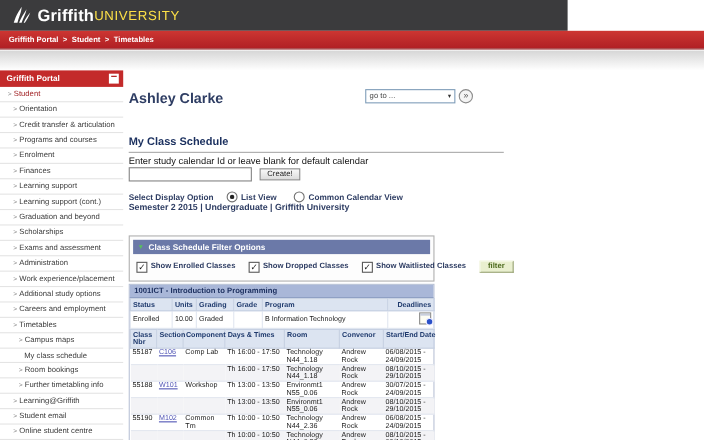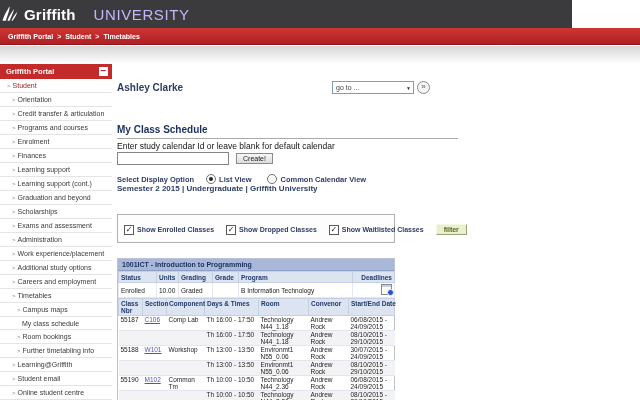--- a/index.html
+++ b/index.html
@@ -1,22 +1,22 @@
 <!DOCTYPE html>
 <html><head>
 <meta charset="utf-8">
 <style>
   html,body{margin:0;padding:0;width:640px;height:400px;overflow:hidden;background:#fff;
     font-family:"Liberation Sans",sans-serif;-webkit-font-smoothing:antialiased;}
   
-  .topbar{position:absolute;top:0;left:0;width:572px;height:28px;background:#3b3b3d;
-    display:flex;align-items:center;box-sizing:border-box;}
+  .topbar{position:absolute;top:0;left:0;width:516px;height:28px;background:#3b3b3d;
+    display:flex;align-items:center;padding-left:10px;box-sizing:border-box;}
   .logo-icon{width:20px;height:18px;margin-right:4px;}
   .brand-bold{color:#fff;font-weight:bold;font-size:15px;letter-spacing:.2px;}
-  .brand-light{color:#c4b5fd;font-weight:normal;font-size:15px;letter-spacing:.6px;margin-left:18px;}
+  .brand-light{color:#fde047;font-weight:normal;font-size:12px;letter-spacing:.6px;}
   .crumbbar{position:absolute;top:28px;left:0;width:640px;height:17px;
     background:linear-gradient(#cd3632,#b01f24);border-bottom:1px solid #8c1518;
     color:#fff;font-size:7px;font-weight:bold;line-height:17px;padding-left:8px;box-sizing:border-box;}
   .crumb-sep{margin:0 4px;font-weight:bold;}
   .gradientstrip{position:absolute;top:46px;left:0;width:640px;height:18px;
     background:linear-gradient(#d6d6d6,#ffffff);}
   
   .sidebar{position:absolute;top:64px;left:0;width:112px;background:#fff;}
   .sb-head{background:#c32a2a;color:#fff;font-size:7.5px;font-weight:bold;height:15px;
     display:flex;align-items:center;justify-content:space-between;padding:0 4px 0 6px;}
@@ -24,21 +24,21 @@
     text-align:center;font-weight:bold;cursor:pointer;}
   .sb-list{list-style:none;margin:0;padding:0;}
   .sb-item{font-size:7px;color:#3a3a3a;border-bottom:1px solid #e4e4e4;
     padding:2px 2px 1px 12px;line-height:9px;cursor:pointer;}
   .sb-item.ind0{padding-left:7px}.sb-item.ind1{padding-left:12px}
   .sb-item.ind2{padding-left:17px}.sb-item.ind3{padding-left:22px}
   .sb-item.red{color:#9e1b1e;}
   .chev{color:#8a8a8a;font-size:6px;margin-right:2px;}
   
   .main{position:absolute;left:117px;top:80px;width:341px;}
-  .username{position:absolute;top:2px;left:0;font-size:10px;font-weight:bold;color:#2e3d63;}
+  .username{position:absolute;top:2px;left:0;font-size:13px;font-weight:bold;color:#2e3d63;}
   .goto-wrap{position:absolute;top:1px;left:215px;display:flex;align-items:center;}
   .goto-select{width:82px;height:13px;border:1px solid #7f9db9;background:#fff;display:flex;
     align-items:center;justify-content:space-between;font-size:7px;color:#444;
     padding:0 2px 0 3px;box-sizing:border-box;cursor:pointer;}
   .goto-caret{font-size:5px;color:#333;}
   .go-btn{margin-left:3px;width:11px;height:11px;border:1px solid #8a8a8a;border-radius:50%;
     font-size:8px;line-height:10px;text-align:center;color:#555;cursor:pointer;background:#f4f4f4;}
   .page-title{position:absolute;top:44px;left:0;font-size:10px;font-weight:bold;color:#1a2f5e;}
   .title-rule{position:absolute;top:58px;left:0;width:341px;height:1px;background:#a9a9a9;}
   .prompt{position:absolute;top:61px;left:0;font-size:8.5px;color:#141414;}
@@ -165,20 +165,24 @@
         <span class="radio checked"></span>
         <span class="radio-label">List View</span>
         <span class="radio"></span>
         <span class="radio-label">Common Calendar View</span>
       </span>
   </div>
 
   <div class="semester">Semester 2 2015 | Undergraduate | Griffith University</div>
 
   <div class="filterbox">
+    <div class="filterhead">
+      <span class="tri">▼</span>
+      <span>Class Schedule Filter Options</span>
+    </div>
     <div class="filterbody">
       <span class="checks" id="filter-checks">
           <span class="checkbox">✓</span>
           <span class="check-label">Show Enrolled Classes</span>
           <span class="checkbox">✓</span>
           <span class="check-label">Show Dropped Classes</span>
           <span class="checkbox">✓</span>
           <span class="check-label">Show Waitlisted Classes</span>
         </span>
       <button class="filter-btn">filter</button>

